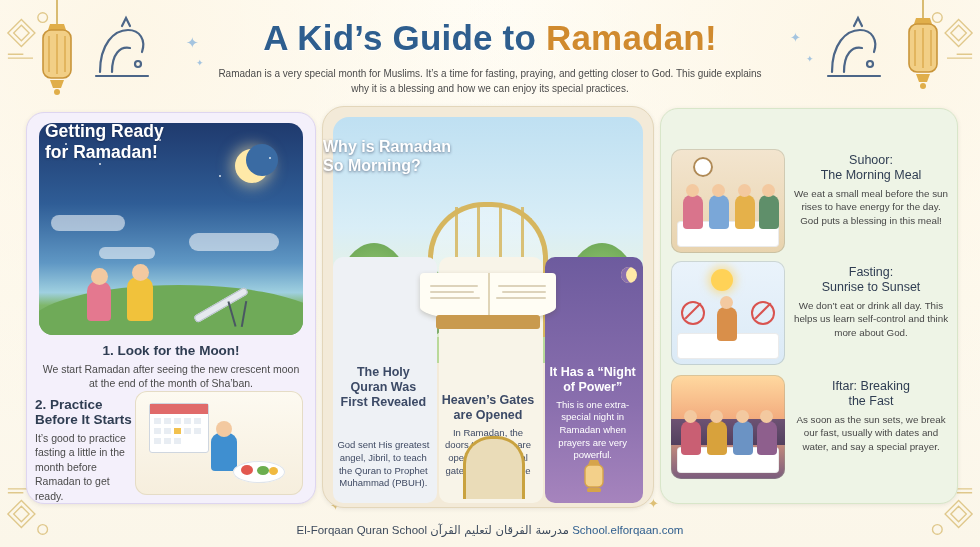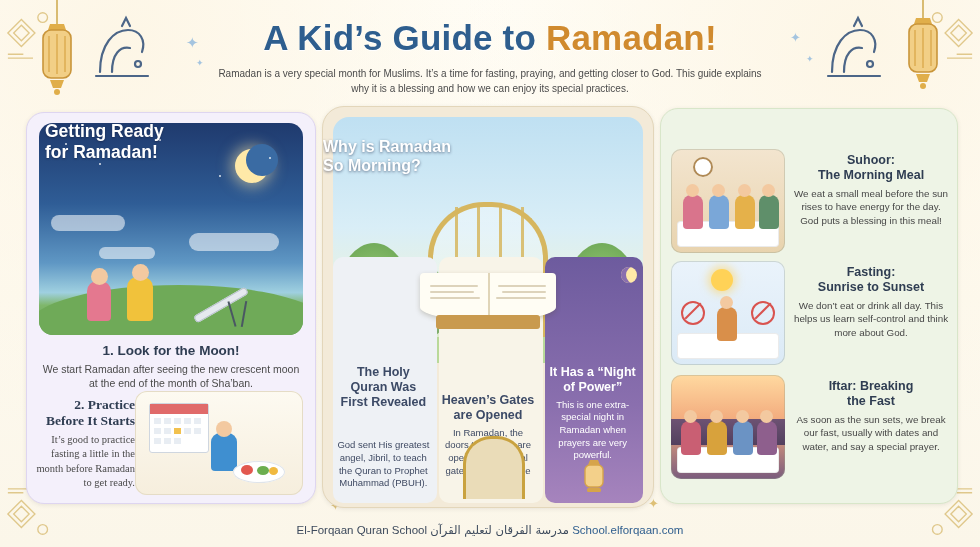--- a/index.html
+++ b/index.html
@@ -350,21 +350,21 @@
     width: 114px; height: 104px;
     border-radius: 10px;
     overflow: hidden;
     box-shadow: 0 0 0 1px rgba(150,160,140,.35) inset;
   }
   .row-txt {
     position: absolute; left: 122px; top: 4px; width: 156px;
     text-align: center;
   }
   .row-h {
-    font-size: 12.5px; font-weight: bold; color: #2f3d52;
+    font-size: 12.5px; font-weight: normal; color: #2f3d52;
     line-height: 1.2; margin-bottom: 4px;
   }
   .row-p { font-size: 9.8px; line-height: 1.36; color: #474747; }
 
   .img-suhoor { background: linear-gradient(180deg,#f3e5cf 0%, #e8d3ae 100%); }
   .img-fast   { background: linear-gradient(180deg,#eaf3fb 0%, #dbeaf6 100%); }
   .img-iftar  { background: linear-gradient(180deg,#ffd9a0 0%, #f2a97c 45%, #7a5b7d 100%); }
 
   .tbl {
     position: absolute; left: 6px; bottom: 6px;
@@ -521,21 +521,21 @@
     <div class="left-head">
       <span>Getting Ready</span><br>
       <span>for Ramadan!</span>
     </div>
 
     <div class="txt-block" style="left:12px;top:230px;width:264px;">
       <div class="txt-h">1. Look for the Moon!</div>
       <div class="txt-p">We start Ramadan after seeing the new crescent moon at the end of the month of Sha’ban.</div>
     </div>
 
-    <div class="txt-block" style="left:8px;top:284px;width:100px;text-align:right;font-family:Liberation Serif, serif;">
+    <div class="txt-block" style="left:8px;top:284px;width:100px;text-align:left;">
       <div class="txt-h">2. Practice Before It Starts</div>
       <div class="txt-p" style="">It’s good to practice fasting a little in the month before Ramadan to get ready.</div>
     </div>
 
     <div class="scene-cal">
       <div class="cal-grid">
         <div class="cal-top"></div>
         <div class="cal-cell" style="left:4px;top:14px;"></div>
         <div class="cal-cell" style="left:14px;top:14px;"></div>
         <div class="cal-cell" style="left:24px;top:14px;"></div>

